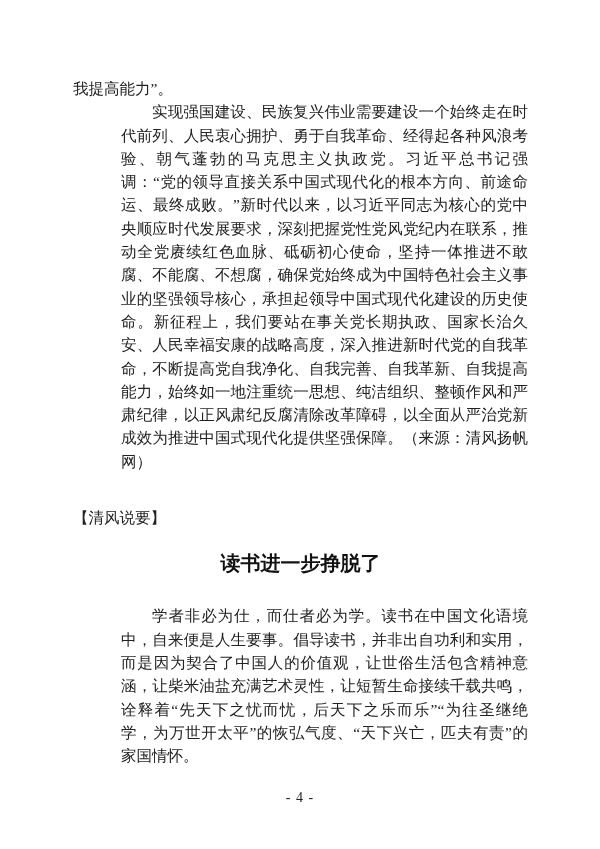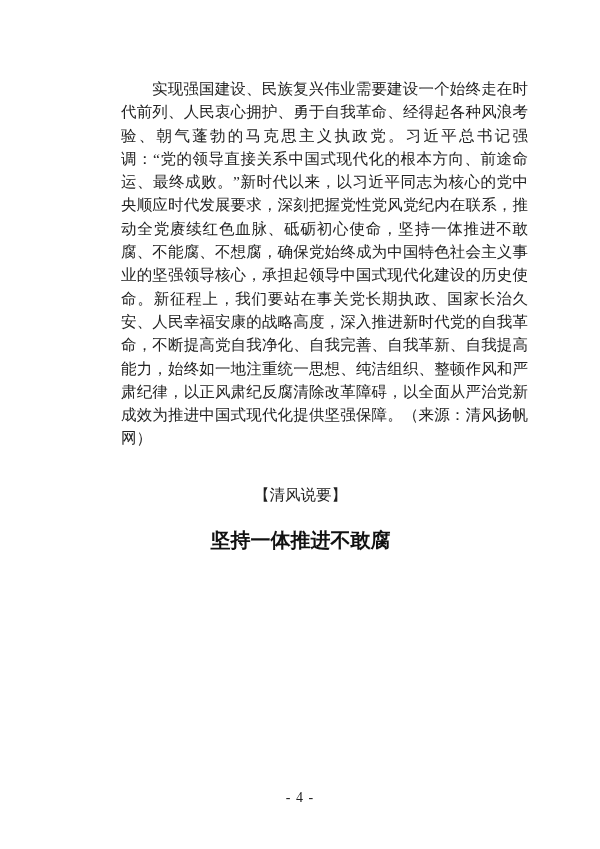--- a/index.html
+++ b/index.html
@@ -29,21 +29,21 @@
     text-align: justify;
     text-justify: inter-ideograph;
     word-break: break-all;
   }
   .indent {
     text-indent: 2em;
     margin-left: 48px;
   }
   .section-label {
     margin-top: 33px;
-    text-align: center;
+    text-align: left;
   }
   .article-title {
     margin: 20px 0 0 0;
     text-align: center;
     font-weight: bold;
     font-size: 20px;
     line-height: 28px;
     color: #111111;
   }
   .article-first {
@@ -59,18 +59,20 @@
     line-height: 18px;
     letter-spacing: 1px;
     color: #1d1d1d;
   }
 </style>
 </head>
 <body>
 
 <div class="page">
   <div class="content">
+    <p class="para">我提高能力”。</p>
     <p class="para indent">实现强国建设、民族复兴伟业需要建设一个始终走在时代前列、人民衷心拥护、勇于自我革命、经得起各种风浪考验、朝气蓬勃的马克思主义执政党。习近平总书记强调：“党的领导直接关系中国式现代化的根本方向、前途命运、最终成败。”新时代以来，以习近平同志为核心的党中央顺应时代发展要求，深刻把握党性党风党纪内在联系，推动全党赓续红色血脉、砥砺初心使命，坚持一体推进不敢腐、不能腐、不想腐，确保党始终成为中国特色社会主义事业的坚强领导核心，承担起领导中国式现代化建设的历史使命。新征程上，我们要站在事关党长期执政、国家长治久安、人民幸福安康的战略高度，深入推进新时代党的自我革命，不断提高党自我净化、自我完善、自我革新、自我提高能力，始终如一地注重统一思想、纯洁组织、整顿作风和严肃纪律，以正风肃纪反腐清除改革障碍，以全面从严治党新成效为推进中国式现代化提供坚强保障。（来源：清风扬帆网）</p>
     <p class="para section-label">【清风说要】</p>
-    <h2 class="article-title">坚持一体推进不敢腐</h2>
+    <h2 class="article-title">读书进一步挣脱了</h2>
+    <p class="para indent article-first">学者非必为仕，而仕者必为学。读书在中国文化语境中，自来便是人生要事。倡导读书，并非出自功利和实用，而是因为契合了中国人的价值观，让世俗生活包含精神意涵，让柴米油盐充满艺术灵性，让短暂生命接续千载共鸣，诠释着“先天下之忧而忧，后天下之乐而乐”“为往圣继绝学，为万世开太平”的恢弘气度、“天下兴亡，匹夫有责”的家国情怀。</p>
   </div>
   <div class="page-number">- 4 -</div>
 </div>
 
 </body></html>

